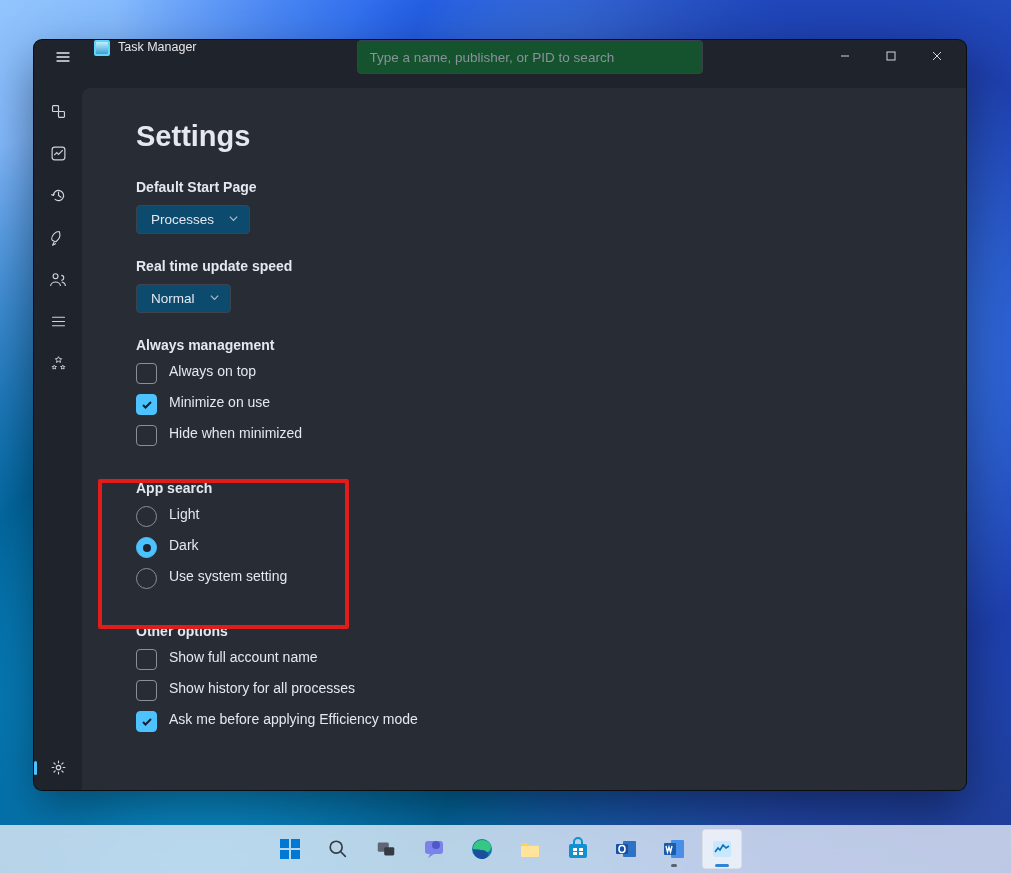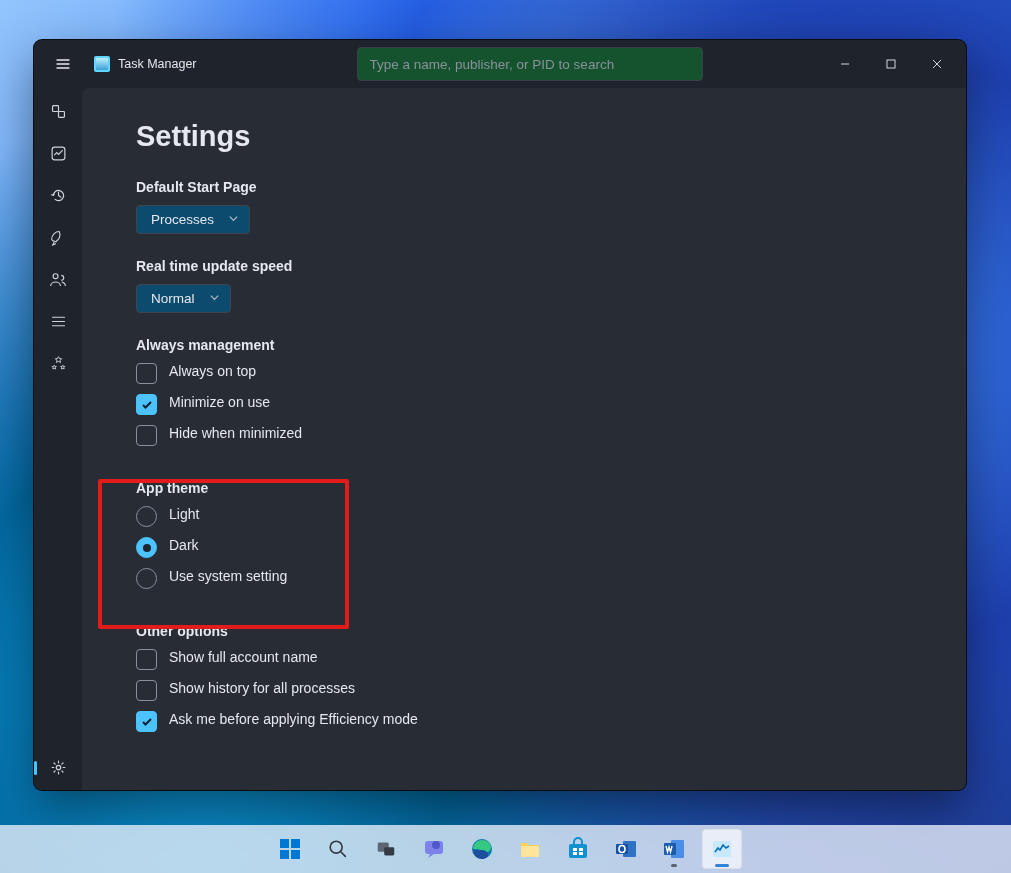--- a/index.html
+++ b/index.html
@@ -25,21 +25,21 @@
     background: #1f232b;
     border-radius: 8px;
     box-shadow: 0 0 0 1px #0a0c10, 0 20px 50px rgba(0,0,0,.45);
     display: flex;
     flex-direction: column;
     overflow: hidden;
   }
   .titlebar {
     height: 48px;
     display: flex;
-    align-items: center;
+    align-items: flex-start;
     padding: 0 4px 0 12px;
     color: #e5e7eb;
   }
   .hamburger {
     width: 34px; height: 34px;
     display: flex; align-items: center; justify-content: center;
     color: #e5e7eb;
     border-radius: 4px;
   }
   .app-icon {
@@ -344,21 +344,21 @@
               </span>
             <span>Minimize on use</span>
           </div>
           <div class="check-row">
             <span class="check-box"></span>
             <span>Hide when minimized</span>
           </div>
         </div>
 
         <div class="section">
-          <div class="section-label">App theme</div>
+          <div class="section-label">App search</div>
           <div class="radio-row">
             <span class="radio-outer"></span>
             <span>Light</span>
           </div>
           <div class="radio-row">
             <span class="radio-outer checked"></span>
             <span>Dark</span>
           </div>
           <div class="radio-row">
             <span class="radio-outer"></span>

